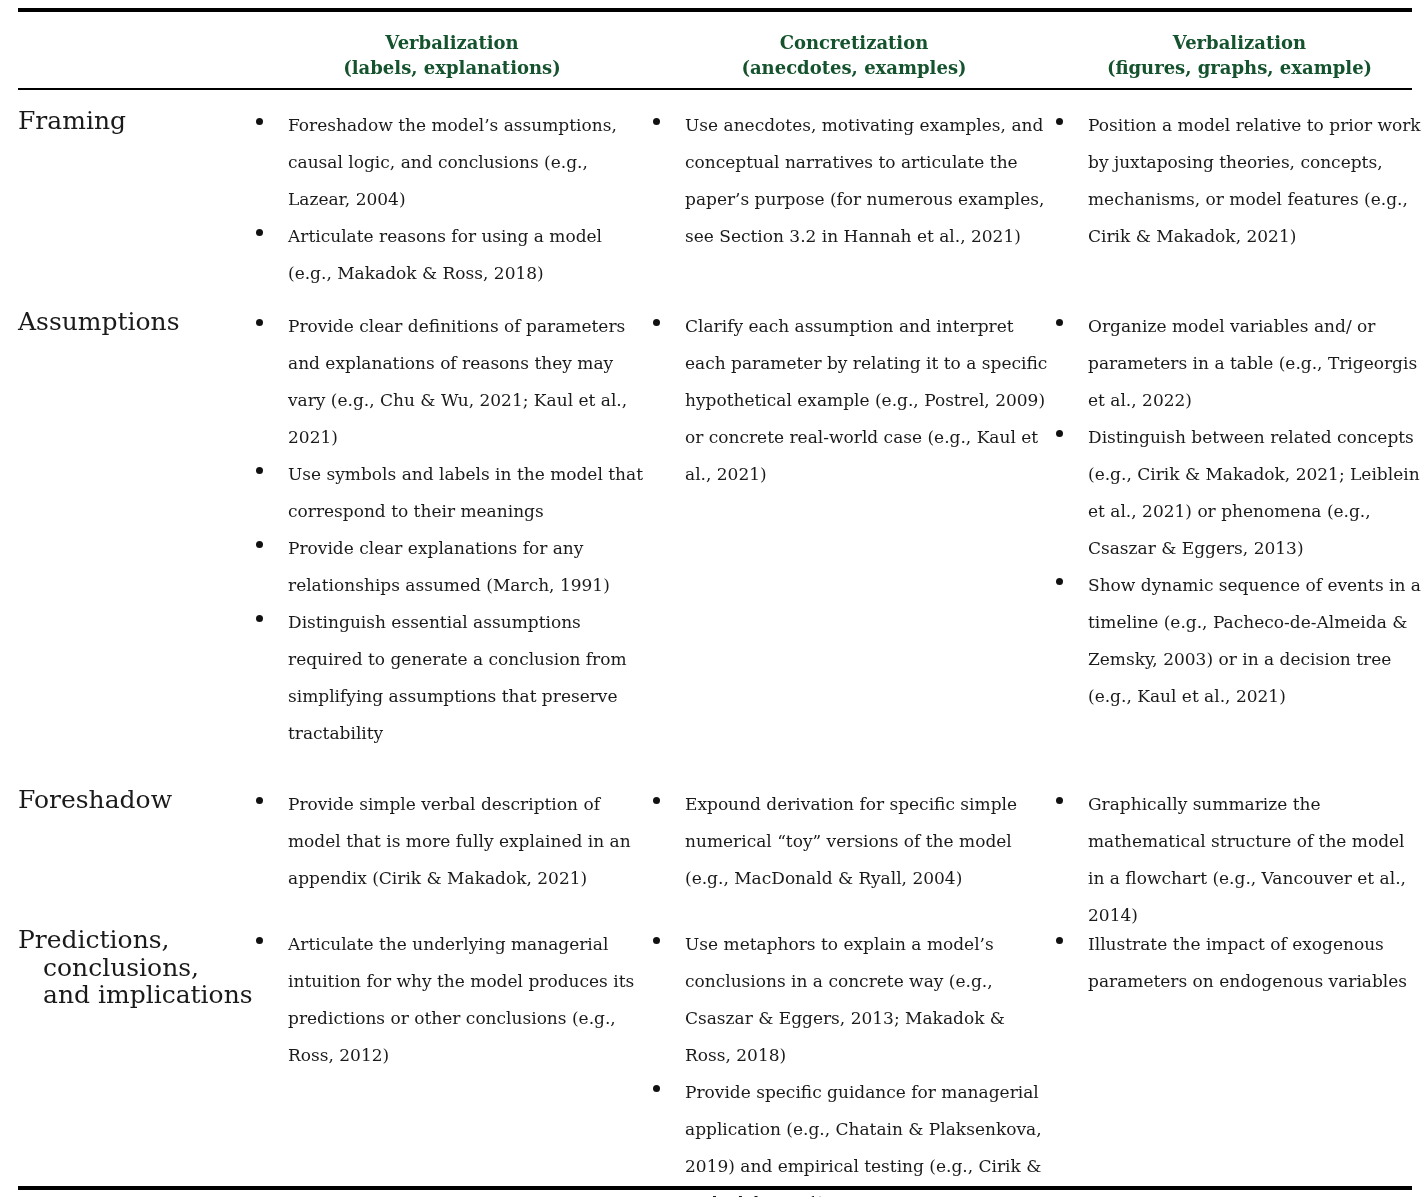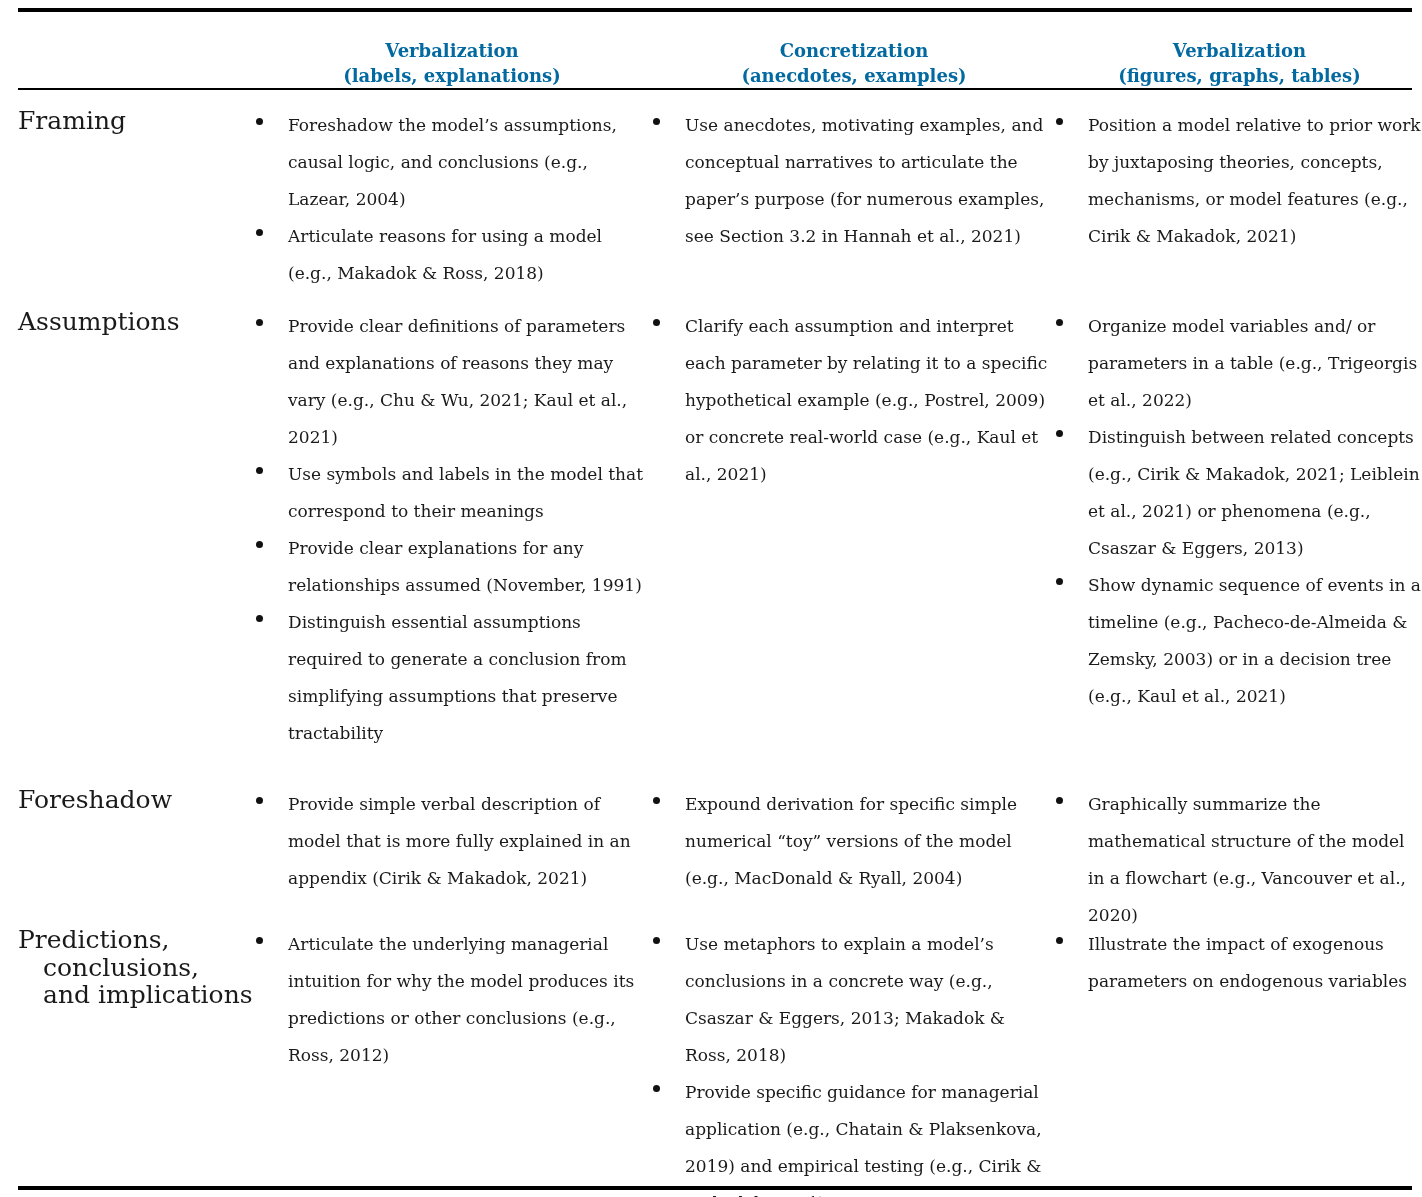--- a/index.html
+++ b/index.html
@@ -35,26 +35,26 @@
 
   .header-row {
     position: absolute;
     top: 26px;
     left: 0;
     width: 1422px;
     height: 56px;
   }
   .header-cell {
     position: absolute;
-    top: 12px;
+    top: 4px;
     text-align: center;
     font-weight: bold;
     font-size: 18px;
     line-height: 25px;
-    color: #0369a1;
+    color: #14532d;
   }
   .header-cell .sub { display: block; }
   .h-verbal { left: 262px; width: 380px; }
   .h-concrete { left: 659px; width: 390px; }
   .h-visual { left: 1062px; width: 355px; }
 
   .row {
     position: absolute;
     left: 0;
     width: 1422px;
@@ -112,21 +112,21 @@
   <div class="header-cell h-verbal">
     <span class="sub">Verbalization</span>
     <span class="sub">(labels, explanations)</span>
   </div>
   <div class="header-cell h-concrete">
     <span class="sub">Concretization</span>
     <span class="sub">(anecdotes, examples)</span>
   </div>
   <div class="header-cell h-visual">
     <span class="sub">Verbalization</span>
-    <span class="sub">(figures, graphs, tables)</span>
+    <span class="sub">(figures, graphs, example)</span>
   </div>
 </div>
 
 <div class="rule thin-mid"></div>
 
 <div class="row r-framing">
   <div class="row-label">Framing</div>
   <div class="cell c-verbal">
     <ul class="bullets">
       <li><span class="dot"></span><span>Foreshadow the model’s assumptions, causal logic, and conclusions (e.g., Lazear, 2004)</span></li>
@@ -144,21 +144,21 @@
     </ul>
   </div>
 </div>
 
 <div class="row r-assumptions">
   <div class="row-label">Assumptions</div>
   <div class="cell c-verbal">
     <ul class="bullets">
       <li><span class="dot"></span><span>Provide clear definitions of parameters and explanations of reasons they may vary (e.g., Chu &amp; Wu, 2021; Kaul et al., 2021)</span></li>
       <li><span class="dot"></span><span>Use symbols and labels in the model that correspond to their meanings</span></li>
-      <li><span class="dot"></span><span>Provide clear explanations for any relationships assumed (November, 1991)</span></li>
+      <li><span class="dot"></span><span>Provide clear explanations for any relationships assumed (March, 1991)</span></li>
       <li><span class="dot"></span><span>Distinguish essential assumptions required to generate a conclusion from simplifying assumptions that preserve tractability</span></li>
     </ul>
   </div>
   <div class="cell c-concrete">
     <ul class="bullets">
       <li><span class="dot"></span><span>Clarify each assumption and interpret each parameter by relating it to a specific hypothetical example (e.g., Postrel, 2009) or concrete real-world case (e.g., Kaul et al., 2021)</span></li>
     </ul>
   </div>
   <div class="cell c-visual">
     <ul class="bullets">
@@ -176,21 +176,21 @@
       <li><span class="dot"></span><span>Provide simple verbal description of model that is more fully explained in an appendix (Cirik &amp; Makadok, 2021)</span></li>
     </ul>
   </div>
   <div class="cell c-concrete">
     <ul class="bullets">
       <li><span class="dot"></span><span>Expound derivation for specific simple numerical “toy” versions of the model (e.g., MacDonald &amp; Ryall, 2004)</span></li>
     </ul>
   </div>
   <div class="cell c-visual">
     <ul class="bullets">
-      <li><span class="dot"></span><span>Graphically summarize the mathematical structure of the model in a flowchart (e.g., Vancouver et al., 2020)</span></li>
+      <li><span class="dot"></span><span>Graphically summarize the mathematical structure of the model in a flowchart (e.g., Vancouver et al., 2014)</span></li>
     </ul>
   </div>
 </div>
 
 <div class="row r-predictions">
   <div class="row-label">Predictions, conclusions, and implications</div>
   <div class="cell c-verbal">
     <ul class="bullets">
       <li><span class="dot"></span><span>Articulate the underlying managerial intuition for why the model produces its predictions or other conclusions (e.g., Ross, 2012)</span></li>
     </ul>

